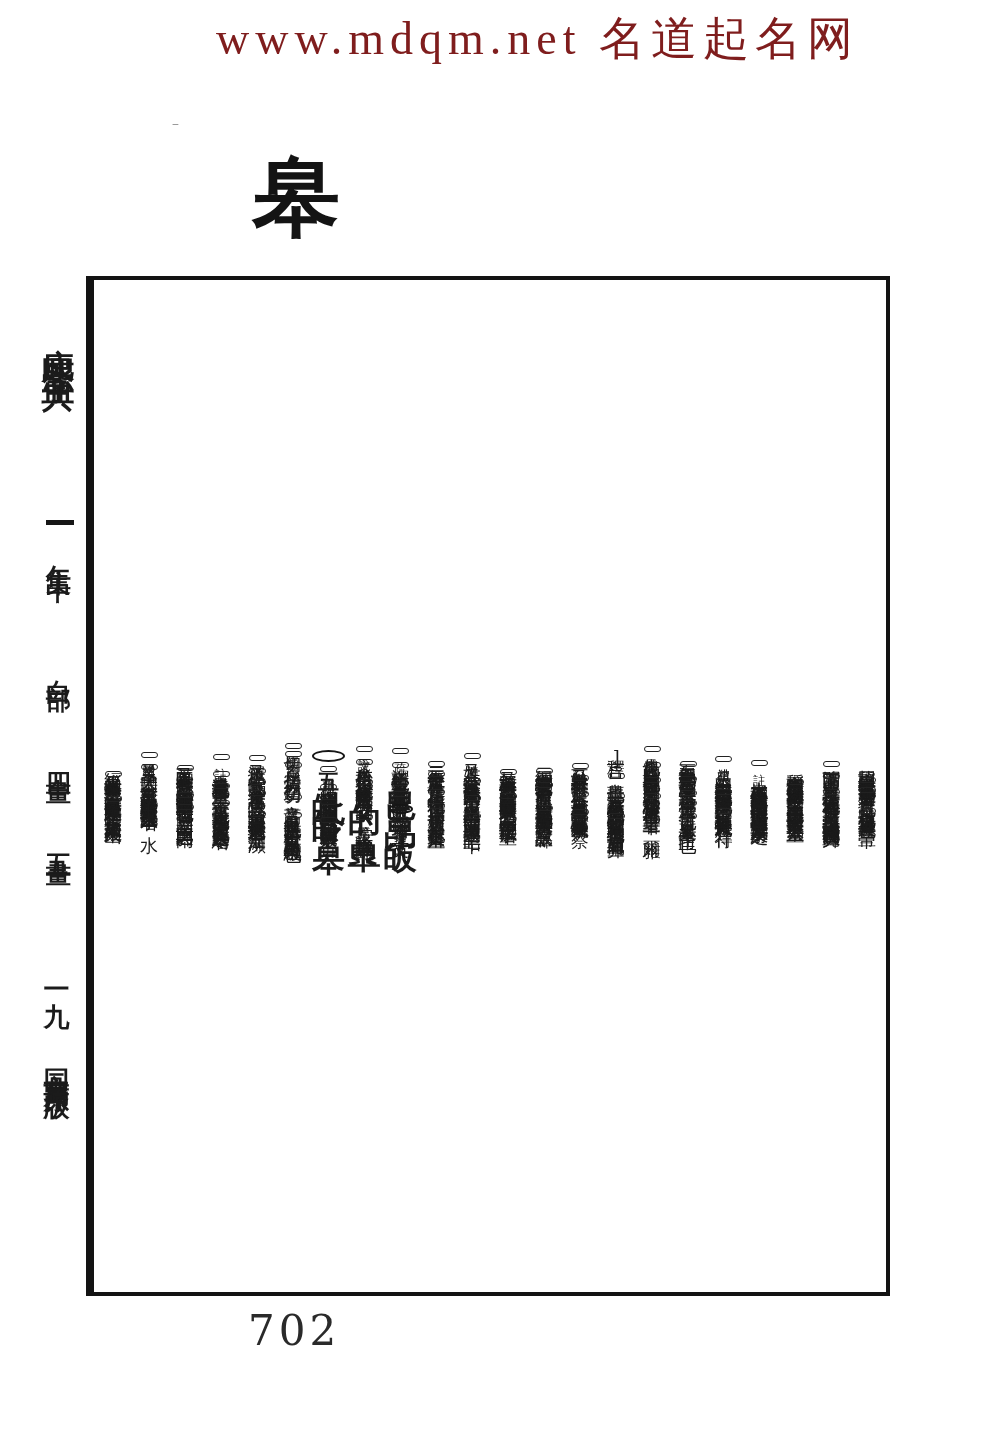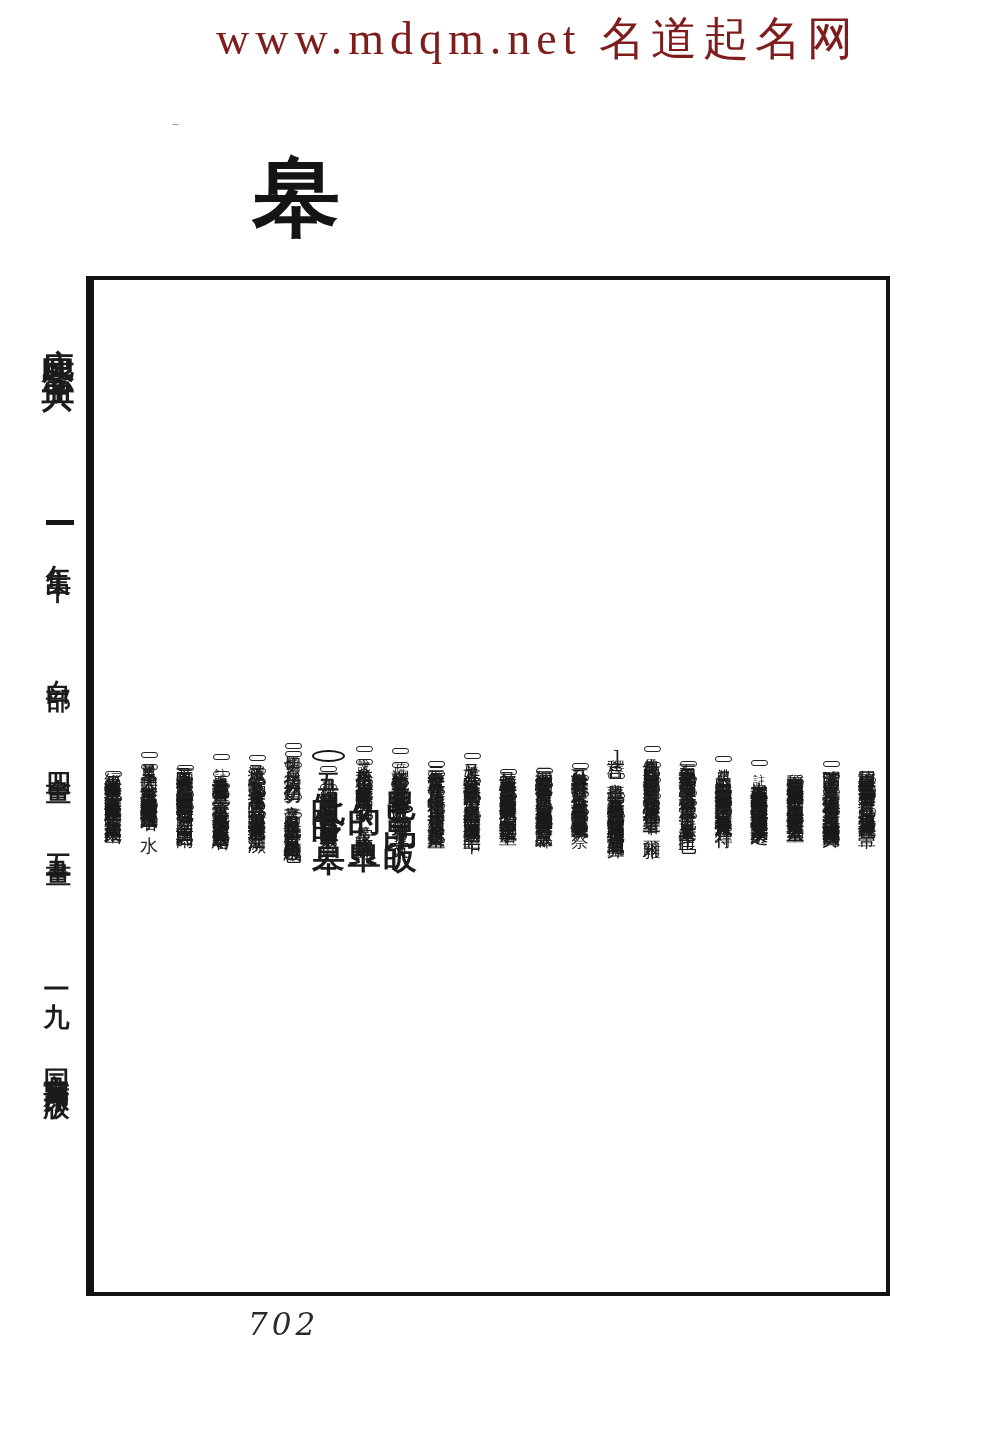--- a/index.html
+++ b/index.html
@@ -27,22 +27,22 @@
   .cols{display:flex;flex-direction:row-reverse;height:100%;padding:2px 1px;box-sizing:border-box;}
   .col{flex:1 1 0;overflow:hidden;text-align:center;}
   .col .vtext{height:100%;font-size:18px;letter-spacing:1px;line-height:34px;}
   .box{border:1.5px solid #222;border-radius:7px;font-size:12.5px;padding:2px 0;margin:1px 0;
     letter-spacing:0;}
   .bigchar{font-size:33px;font-weight:bold;letter-spacing:0;}
   .mark5{border:2.5px solid #161616;border-radius:50%;font-size:21px;font-weight:bold;
     padding:4px 2px;margin:3px 0;letter-spacing:0;}
   .markz{border:2px solid #161616;border-radius:50%;font-size:16px;font-weight:bold;
     padding:3px 1px;margin:2px 0;letter-spacing:0;}
-  .page-number{position:absolute;left:248px;top:1306px;font-size:31px;
-    font-family:"DejaVu Serif", serif;color:#2a2a2a;letter-spacing:4px;font-style:italic;}
+  .page-number{position:absolute;left:248px;top:1306px;font-size:42px;
+    font-family:"DejaVu Serif", serif;color:#2a2a2a;letter-spacing:4px;}
 </style>
 </head>
 <body>
 
 <div class="watermark">www.mdqm.net 名道起名网</div>
 <div class="artifact">--</div>
 <div class="header-char">皋</div>
 
 <div class="margin-title vtext">康熙字典</div>
 <div class="margin-divider"></div>

